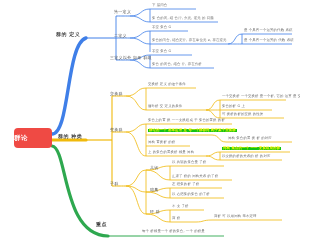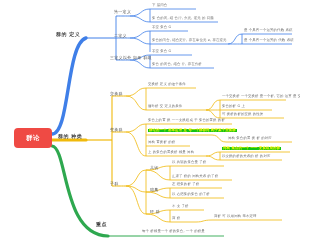--- a/index.html
+++ b/index.html
@@ -8,21 +8,21 @@
   #stage{position:relative;width:300px;height:248px;background:#fff;}
   svg.wires{position:absolute;left:0;top:0;width:300px;height:248px;pointer-events:none;}
 
   .node{position:absolute;white-space:nowrap;line-height:1;}
 
   
   .root{
     left:14px; top:128px; width:38px; height:20px;
     background:#ef4a44; border-radius:4px;
     color:#ffffff; font-size:6.5px; font-weight:bold;
-    display:flex; align-items:center; justify-content:center;
+    display:flex; align-items:center; justify-content:flex-start;
     letter-spacing:.4px;
   }
 
   
   .b1{font-size:5px; color:#3f3f3f; font-weight:bold; letter-spacing:.5px;}
 
   
   .b2{font-size:4px; color:#555; letter-spacing:.3px;}
 
   

